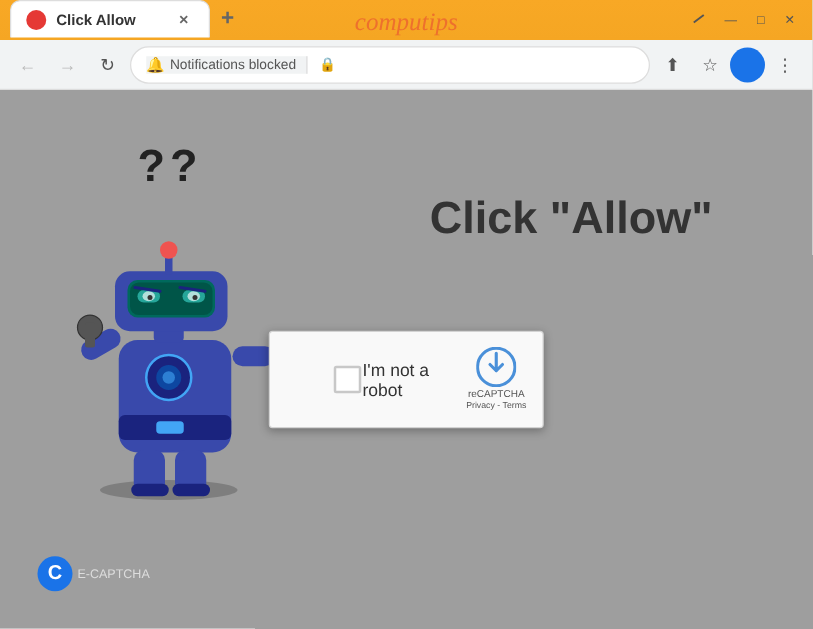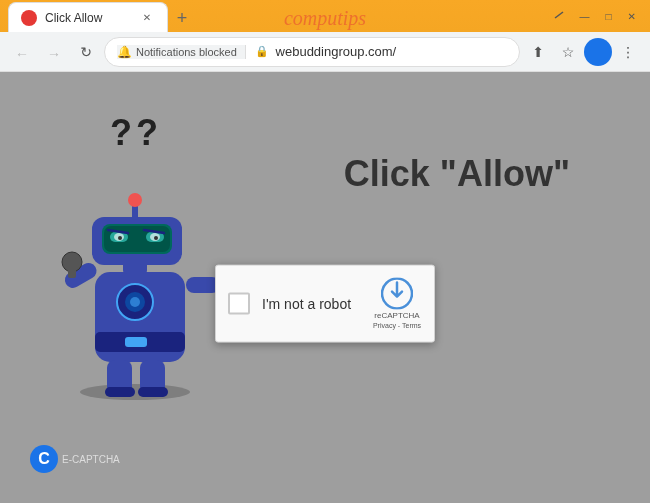--- a/index.html
+++ b/index.html
@@ -8,23 +8,23 @@
     
     .browser-window {
       width: 650px;
       height: 503px;
       display: flex;
       flex-direction: column;
       background: #fff;
     }
     .tab-strip {
       display: flex;
-      align-items: flex-end;
       height: 100%;
       flex: 1;
+      font-weight: bold;
     }
     .tab-active {
       background: #fff;
       border-radius: 8px 8px 0 0;
       padding: 0 12px;
       height: 30px;
       display: flex;
       align-items: center;
       gap: 8px;
       font-size: 12px;
@@ -233,22 +233,23 @@
       width: 220px;
       height: 78px;
       display: flex;
       align-items: center;
       padding: 10px 12px;
       gap: 0;
     }
     .recaptcha-checkbox-area {
       display: flex;
       align-items: center;
-      gap: 12px;
+      gap: 1px;
       flex: 1;
+      margin-left: 39px;
     }
     .recaptcha-checkbox {
       width: 22px; height: 22px;
       border: 2px solid #c8c8c8;
       border-radius: 2px;
       background: #fff;
       flex-shrink: 0;
     }
     .recaptcha-label {
       font-size: 14px;
@@ -316,21 +317,20 @@
   <div class="toolbar">
     <button class="nav-btn disabled">←</button>
     <button class="nav-btn disabled">→</button>
     <button class="nav-btn">↻</button>
     <div class="address-bar">
       <div class="notification-badge">
         <span class="bell-icon">🔔</span>
         <span>Notifications blocked</span>
       </div>
       <span class="lock-icon">🔒</span>
-      <span class="url-text">webuddingroup.com/</span>
     </div>
     <div class="toolbar-actions">
       <button class="toolbar-icon-btn">⬆</button>
       <button class="toolbar-icon-btn">☆</button>
       <div class="profile-btn"></div>
       <button class="toolbar-icon-btn">⋮</button>
     </div>
   </div>
 
   <div class="page-content">

